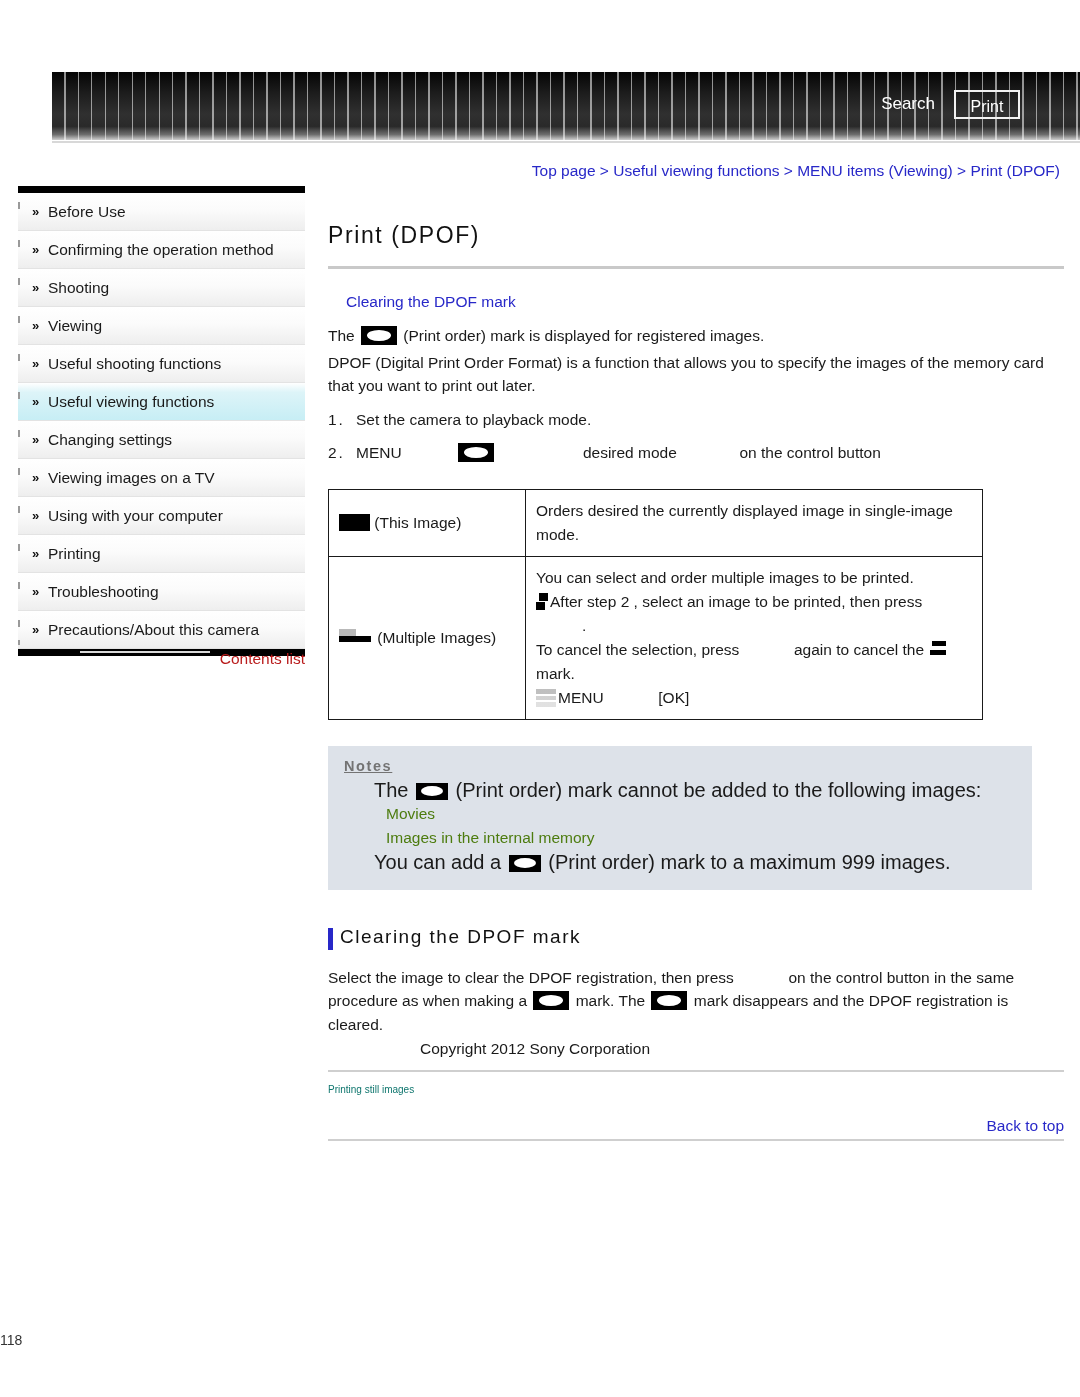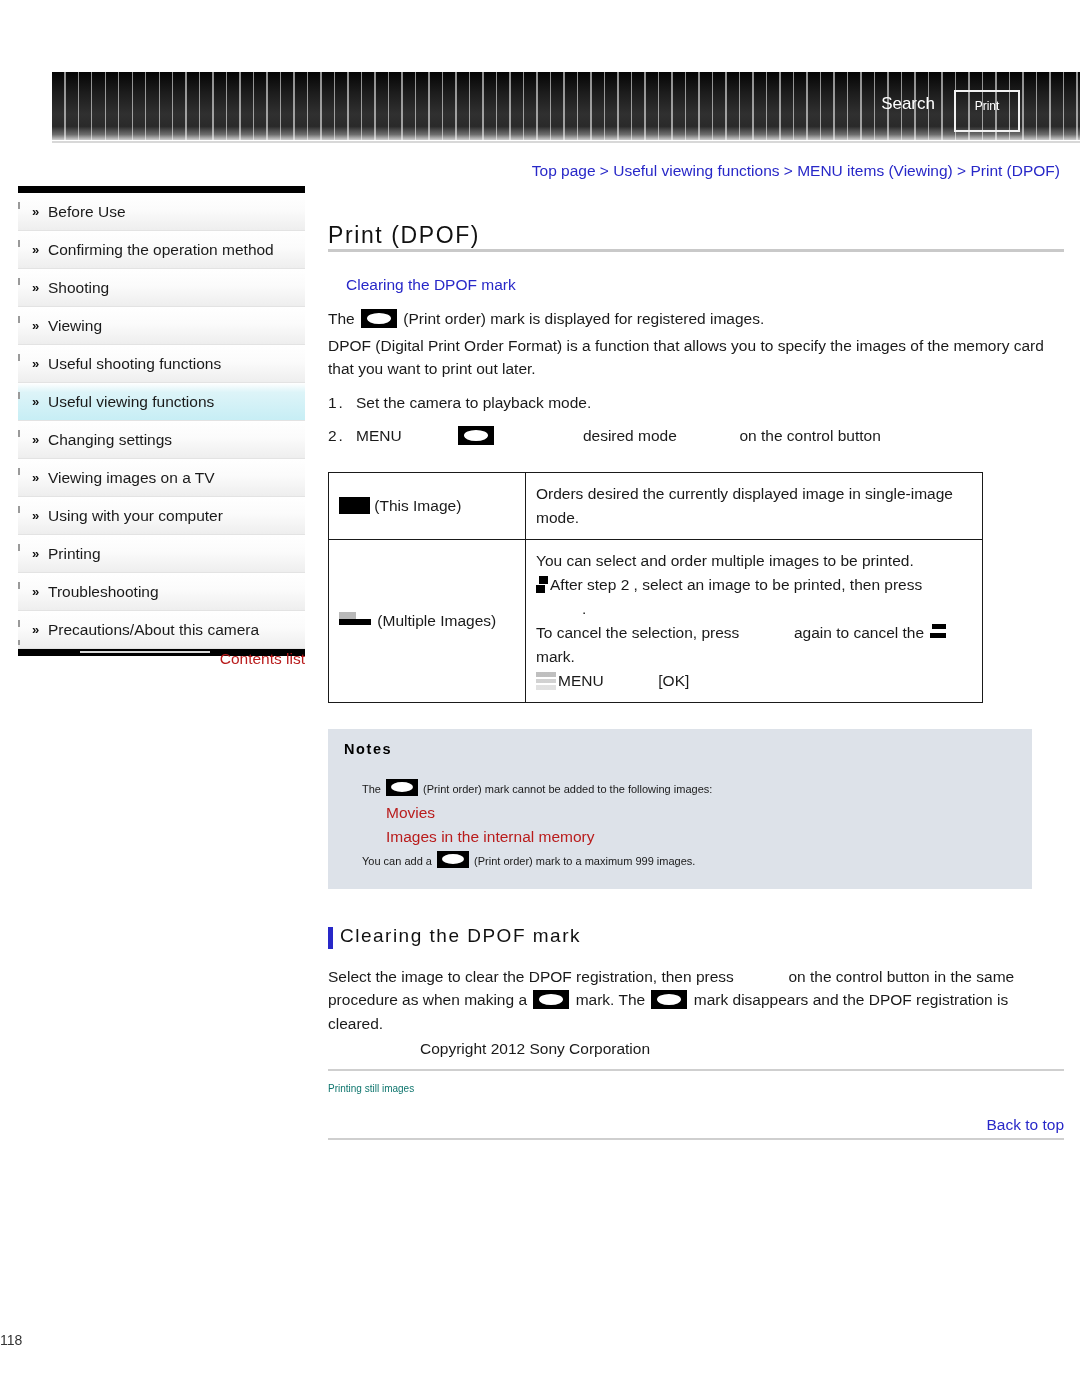--- a/index.html
+++ b/index.html
@@ -57,24 +57,24 @@
     font-size: 17px;
     color: #ffffff;
     white-space: nowrap;
     cursor: pointer;
   }
   #print-button {
     position: absolute;
     right: 60px;
     top: 18px;
     width: 66px;
-    height: 42px;
+    height: 29px;
     border: 2px solid #f2f2f2;
     color: #ffffff;
-    font-size: 12px;
+    font-size: 16px;
     line-height: 29px;
     text-align: center;
     background: transparent;
     cursor: pointer;
     box-sizing: border-box;
   }
 
   
   #breadcrumb {
     position: absolute;
@@ -167,21 +167,21 @@
     position: absolute;
     left: 328px;
     top: 222px;
     width: 736px;
   }
   #page-title {
     font-size: 23px;
     letter-spacing: 1.6px;
     color: #111;
     font-weight: normal;
-    margin: 0 0 0 0;
+    margin: 0 0 17px 0;
   }
   #title-rule {
     height: 3px;
     background: #c9c9c9;
     margin-bottom: 24px;
   }
   #anchor-link {
     font-size: 15.5px;
     color: #2828c8;
     margin-left: 18px;
@@ -357,37 +357,38 @@
 
   
   #notes-box {
     margin-top: 26px;
     background: #dde2e9;
     padding: 12px 16px 16px 16px;
     width: 704px;
     box-sizing: border-box;
   }
   #notes-title {
-    color: #000000;
+    color: #737373;
     font-size: 14.5px;
     letter-spacing: 1.6px;
     font-weight: bold;
-    margin-bottom: 20px;
+    margin-bottom: 4px;
+    text-decoration: underline;
   }
   .note-l1 {
-    font-size: 11px;
+    font-size: 20px;
     line-height: 24px;
-    margin-left: 18px;
+    margin-left: 30px;
     color: #1a1a1a;
   }
   .note-l2 {
     font-size: 15.5px;
     line-height: 24px;
     margin-left: 42px;
-    color: #b91c1c;
+    color: #4d7c0f;
   }
 
   
   #subhead-wrap {
     margin-top: 36px;
     position: relative;
     padding-left: 12px;
   }
   #subhead-bar {
     position: absolute;

